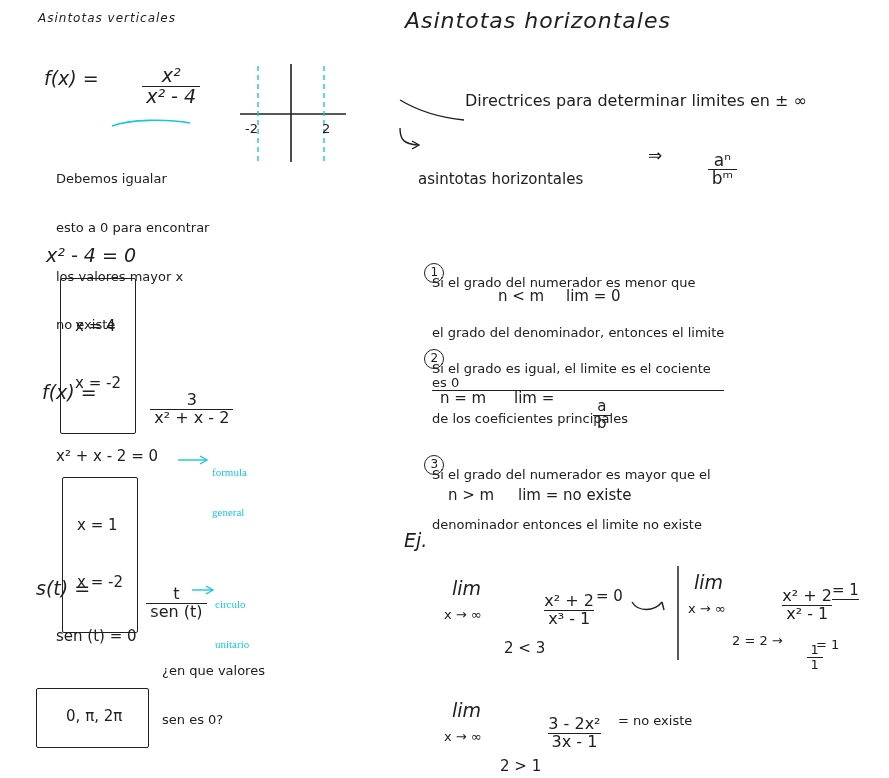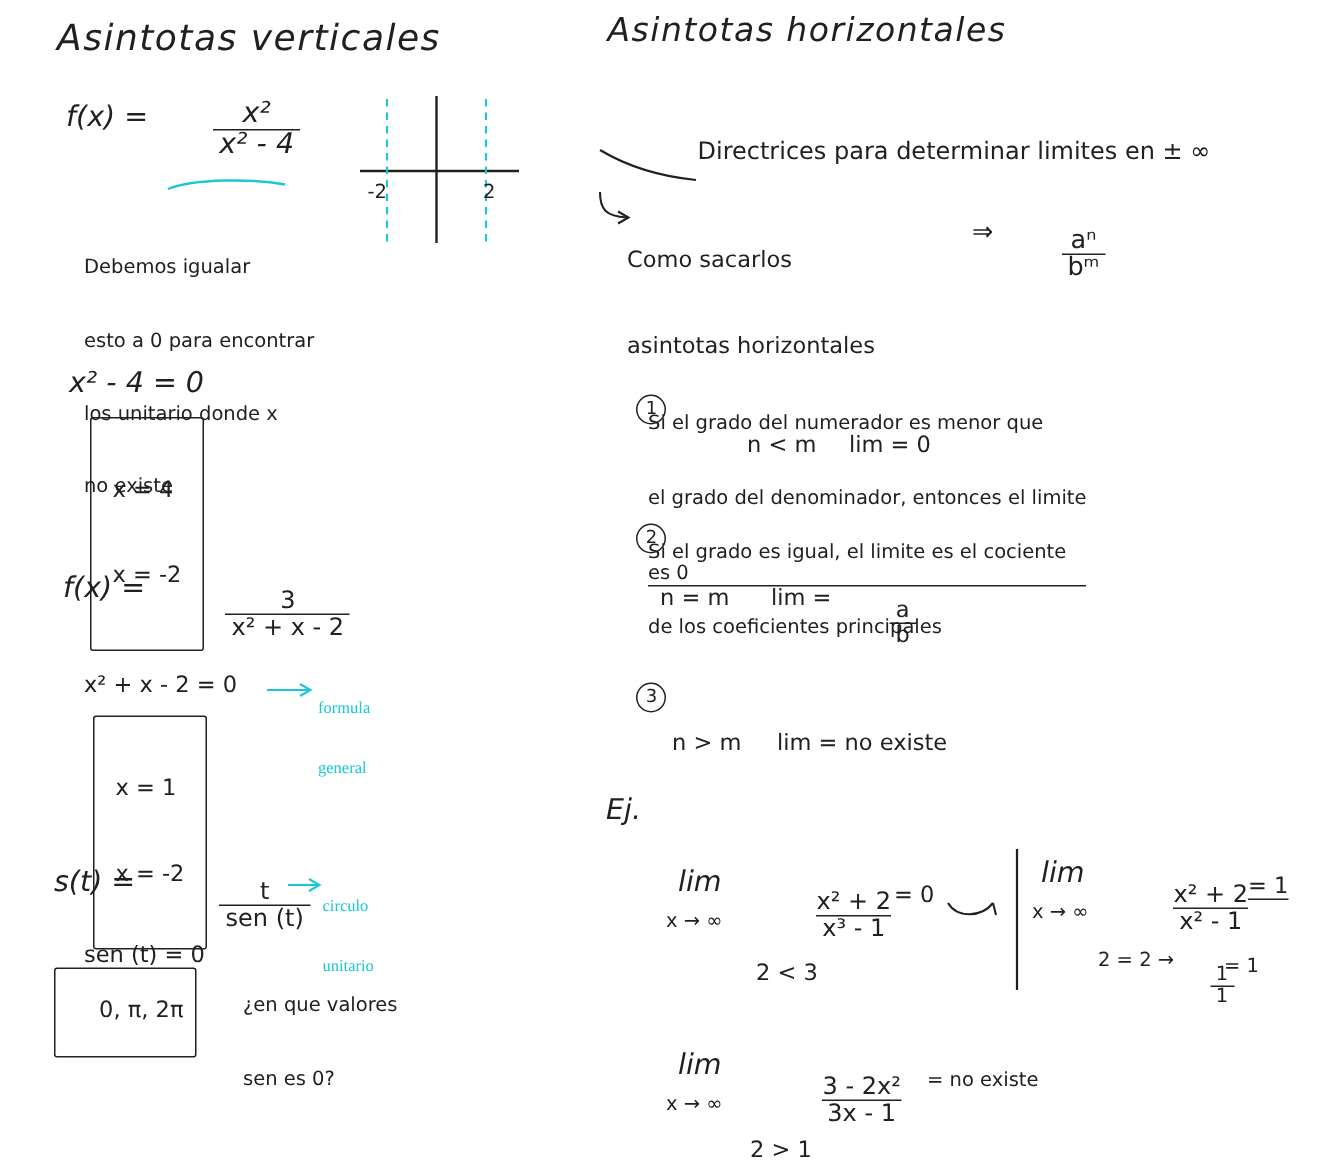--- a/index.html
+++ b/index.html
@@ -23,21 +23,21 @@
     background: #fff;
   }
   .hw {
     position: absolute;
     font-family: "DejaVu Sans", sans-serif;
     color: #20211f;
     white-space: pre;
     line-height: 1.15;
   }
   .title {
-    font-size: 24px;
+    font-size: 12px;
     letter-spacing: 1px;
     font-style: italic;
   }
   .big { font-size: 19px; font-style: italic; }
   .med { font-size: 15px; }
   .small { font-size: 13px; }
   .tiny { font-size: 11px; }
   .cyan { color: #19c7d8; font-family: Liberation Serif, serif; }
   .boxed {
     border: 1.5px solid #20211f;
@@ -86,21 +86,21 @@
       <span class="den">x² - 4</span>
     </span>
   </div>
   <svg style="position:absolute; left:110px; top:117px;" width="90" height="14">
     <path class="curve" d="M2,9 C20,2 58,2 80,6"></path>
   </svg>
 
   <div class="hw small" style="left:56px; top:142px;">
     <div>Debemos igualar</div>
     <div style="margin-top:4px">esto a 0 para encontrar</div>
-    <div style="margin-top:4px">los unitario donde x</div>
+    <div style="margin-top:4px">los valores mayor x</div>
     <div style="margin-top:4px">no existe</div>
   </div>
 
   <div class="hw big" style="left:46px; top:245px;">x² - 4 = 0</div>
 
   <div class="hw med boxed" style="left:60px; top:278px; padding:4px 14px 6px 14px;">
     <div>x = 4</div>
     <div style="margin-top:6px">x = -2</div>
   </div>
 
@@ -146,41 +146,40 @@
   <svg style="position:absolute; left:190px; top:582px;" width="30" height="14">
     <path class="arrow-cy" d="M2,8 L22,8"></path>
     <path class="arrow-cy" d="M16,4 L23,8 L16,12"></path>
   </svg>
   <div class="hw tiny cyan" style="left:215px; top:573px;">
     <div>circulo</div>
     <div style="margin-top:2px">unitario</div>
   </div>
 
   <div class="hw med" style="left:40px; top:628px;margin-left:16px;">sen (t) = 0</div>
-  <div class="hw med boxed" style="left:36px; top:645px; padding:2px 8px 4px 10px;">
+  <div class="hw med boxed" style="left:36px; top:688px; padding:2px 26px 4px 10px;">
     <span>0, π, 2π</span>
   </div>
   <div class="hw small" style="left:162px; top:634px;">
     <div>¿en que valores</div>
     <div style="margin-top:4px">sen es 0?</div>
   </div>
 
   <div class="hw title" style="left:405px; top:8px; font-size:22px;">Asintotas horizontales</div>
 
   <div class="hw med" style="left:465px; top:92px; font-size:16px;">Directrices para determinar limites en ± ∞</div>
   <svg style="position:absolute; left:398px; top:98px;" width="70" height="28">
     <path class="arrow" d="M2,2 C22,14 46,20 66,22"></path>
   </svg>
 
   <svg style="position:absolute; left:396px; top:126px;" width="26" height="26">
     <path class="arrow" d="M4,2 C4,14 8,18 22,19"></path>
     <path class="arrow" d="M16,15 L23,19 L16,23"></path>
   </svg>
   <div class="hw med" style="left:418px; top:130px;">
-    <div>Como sacarlos</div>
     <div style="margin-top:6px">asintotas horizontales</div>
   </div>
   <div class="hw med" style="left:648px; top:146px; font-size:17px;">⇒</div>
   <div class="hw" style="left:686px; top:132px; font-size:17px;">
     <span class="frac">
       <span class="num">aⁿ</span>
       <span class="den">bᵐ</span>
     </span>
   </div>
 
@@ -207,20 +206,24 @@
   <div class="hw" style="left:574px; top:382px; font-size:15px;">
     <span class="frac">
       <span class="num">a</span>
       <span class="den">b</span>
     </span>
   </div>
 
   <div class="hw" style="left:404px; top:436px;">
     <span class="numcirc">3</span>
   </div>
+  <div class="hw small" style="left:432px; top:438px;">
+    <div>Si el grado del numerador es mayor que el</div>
+    <div style="margin-top:5px">denominador entonces el limite no existe</div>
+  </div>
   <div class="hw med" style="left:448px; top:487px;">n &gt; m</div>
   <div class="hw med" style="left:518px; top:487px;">lim = no existe</div>
 
   <div class="hw big" style="left:404px; top:530px;">Ej.</div>
 
   <div class="hw big" style="left:452px; top:578px;">lim</div>
   <div class="hw small" style="left:444px; top:608px;">x → ∞</div>
   <div class="hw" style="left:520px; top:575px; font-size:16px;">
     <span class="frac">
       <span class="num">x² + 2</span>

